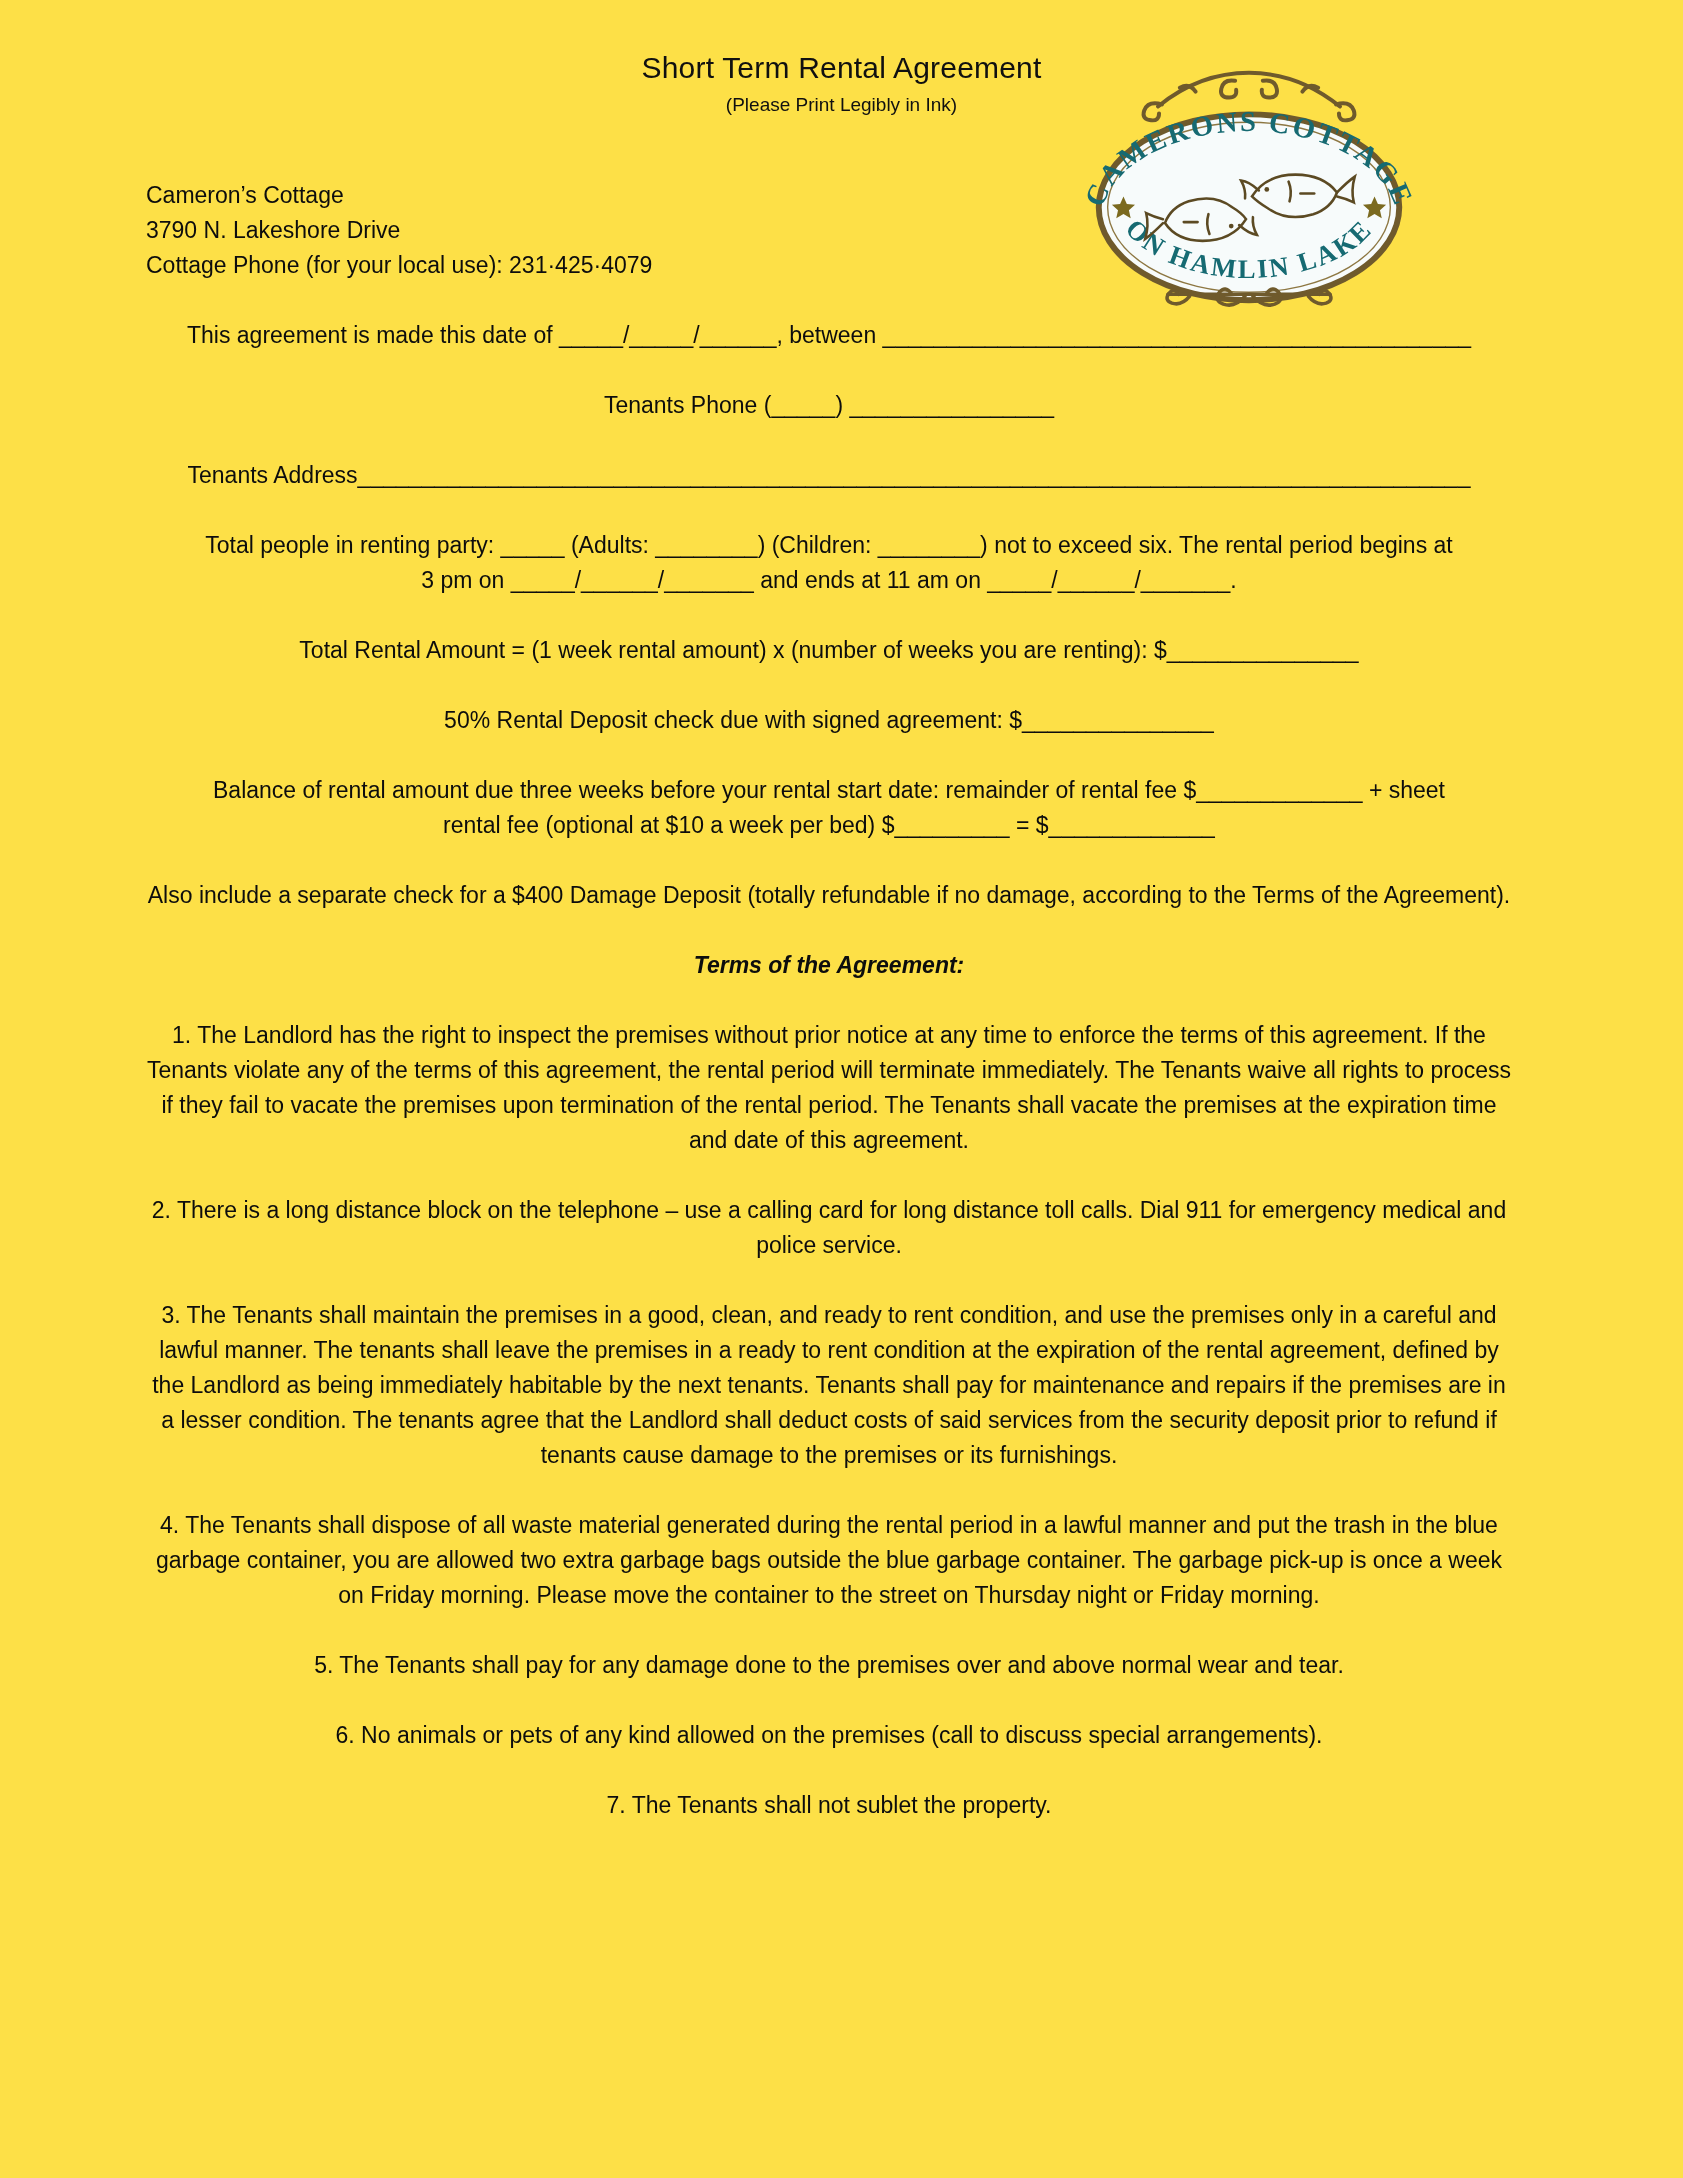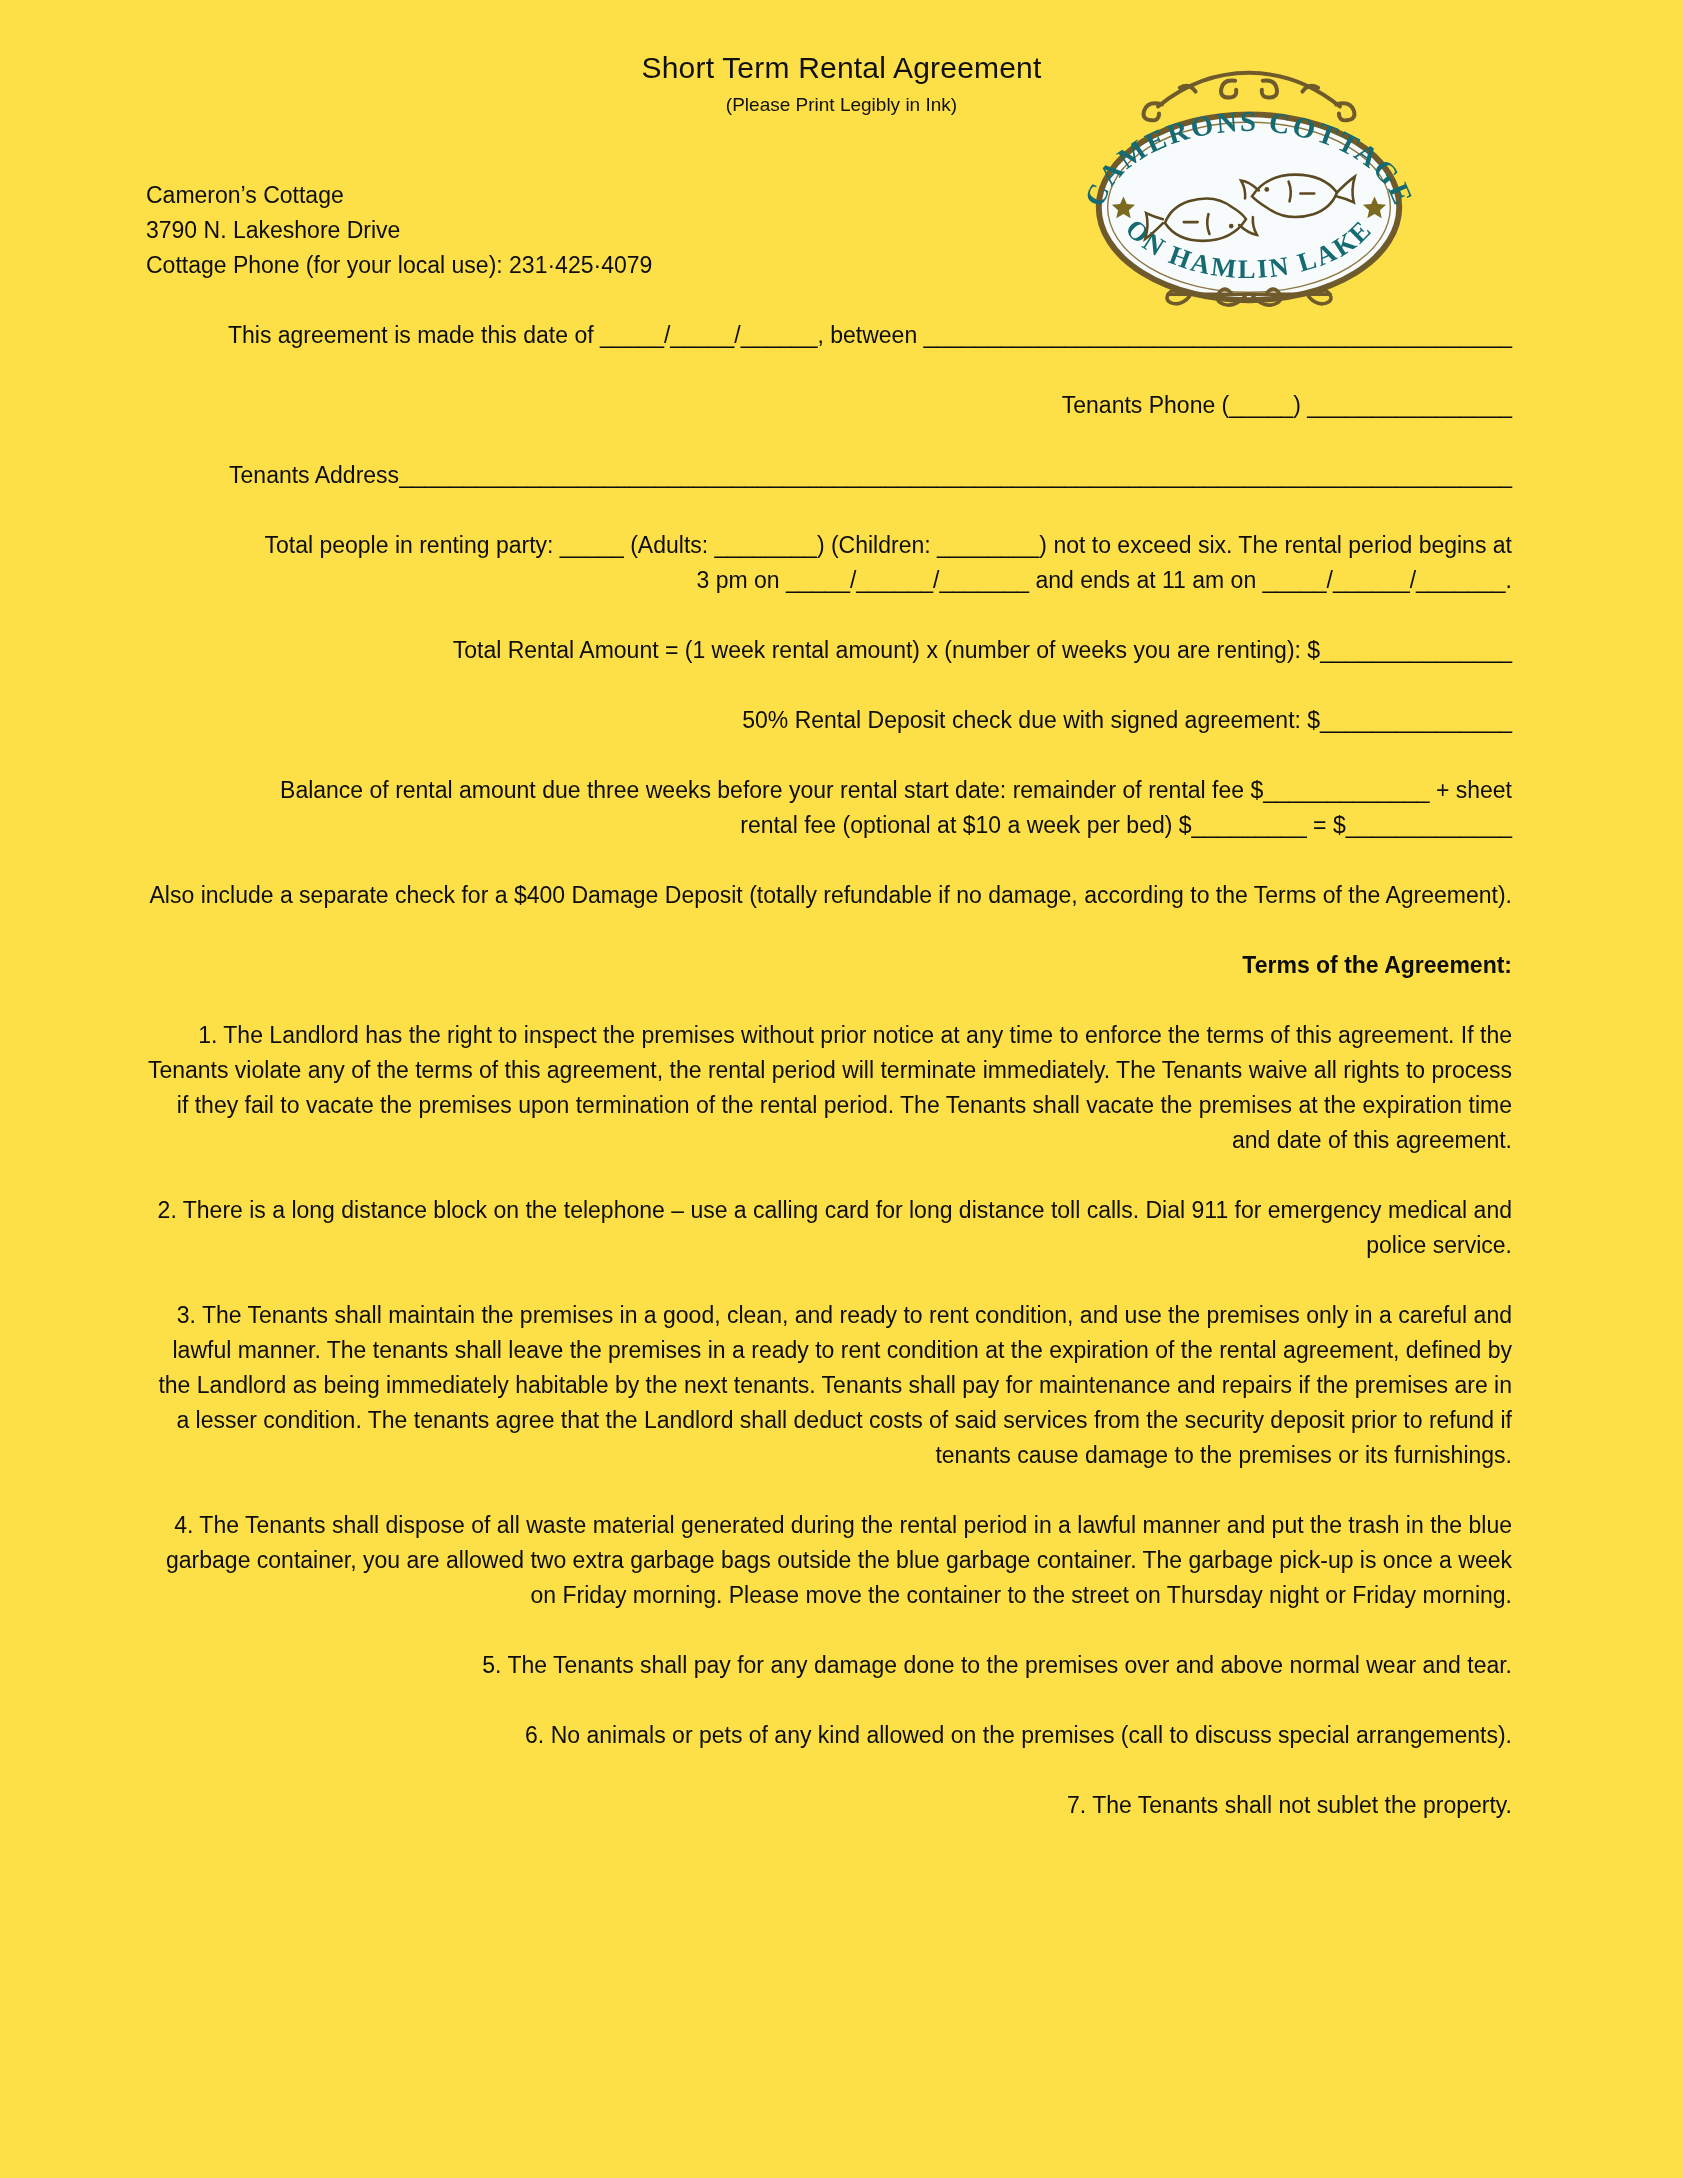--- a/index.html
+++ b/index.html
@@ -65,24 +65,24 @@
   .ln {
     font-size: 23px;
     line-height: 35px;
     color: #0d0d0d;
     white-space: pre-wrap;
   }
   .para {
     font-size: 23px;
     line-height: 35px;
     color: #0d0d0d;
-    text-align: right;
+    text-align: center;
   }
   .blank { height: 35px; }
-  .bold { font-weight: bold; }
+  .bold { font-weight: bold; font-style: italic; }
 
   
   .addr { margin: 0; }
   .nowrap { white-space: nowrap; }
 </style>
 </head>
 <body>
 
 <div class="page">
 

